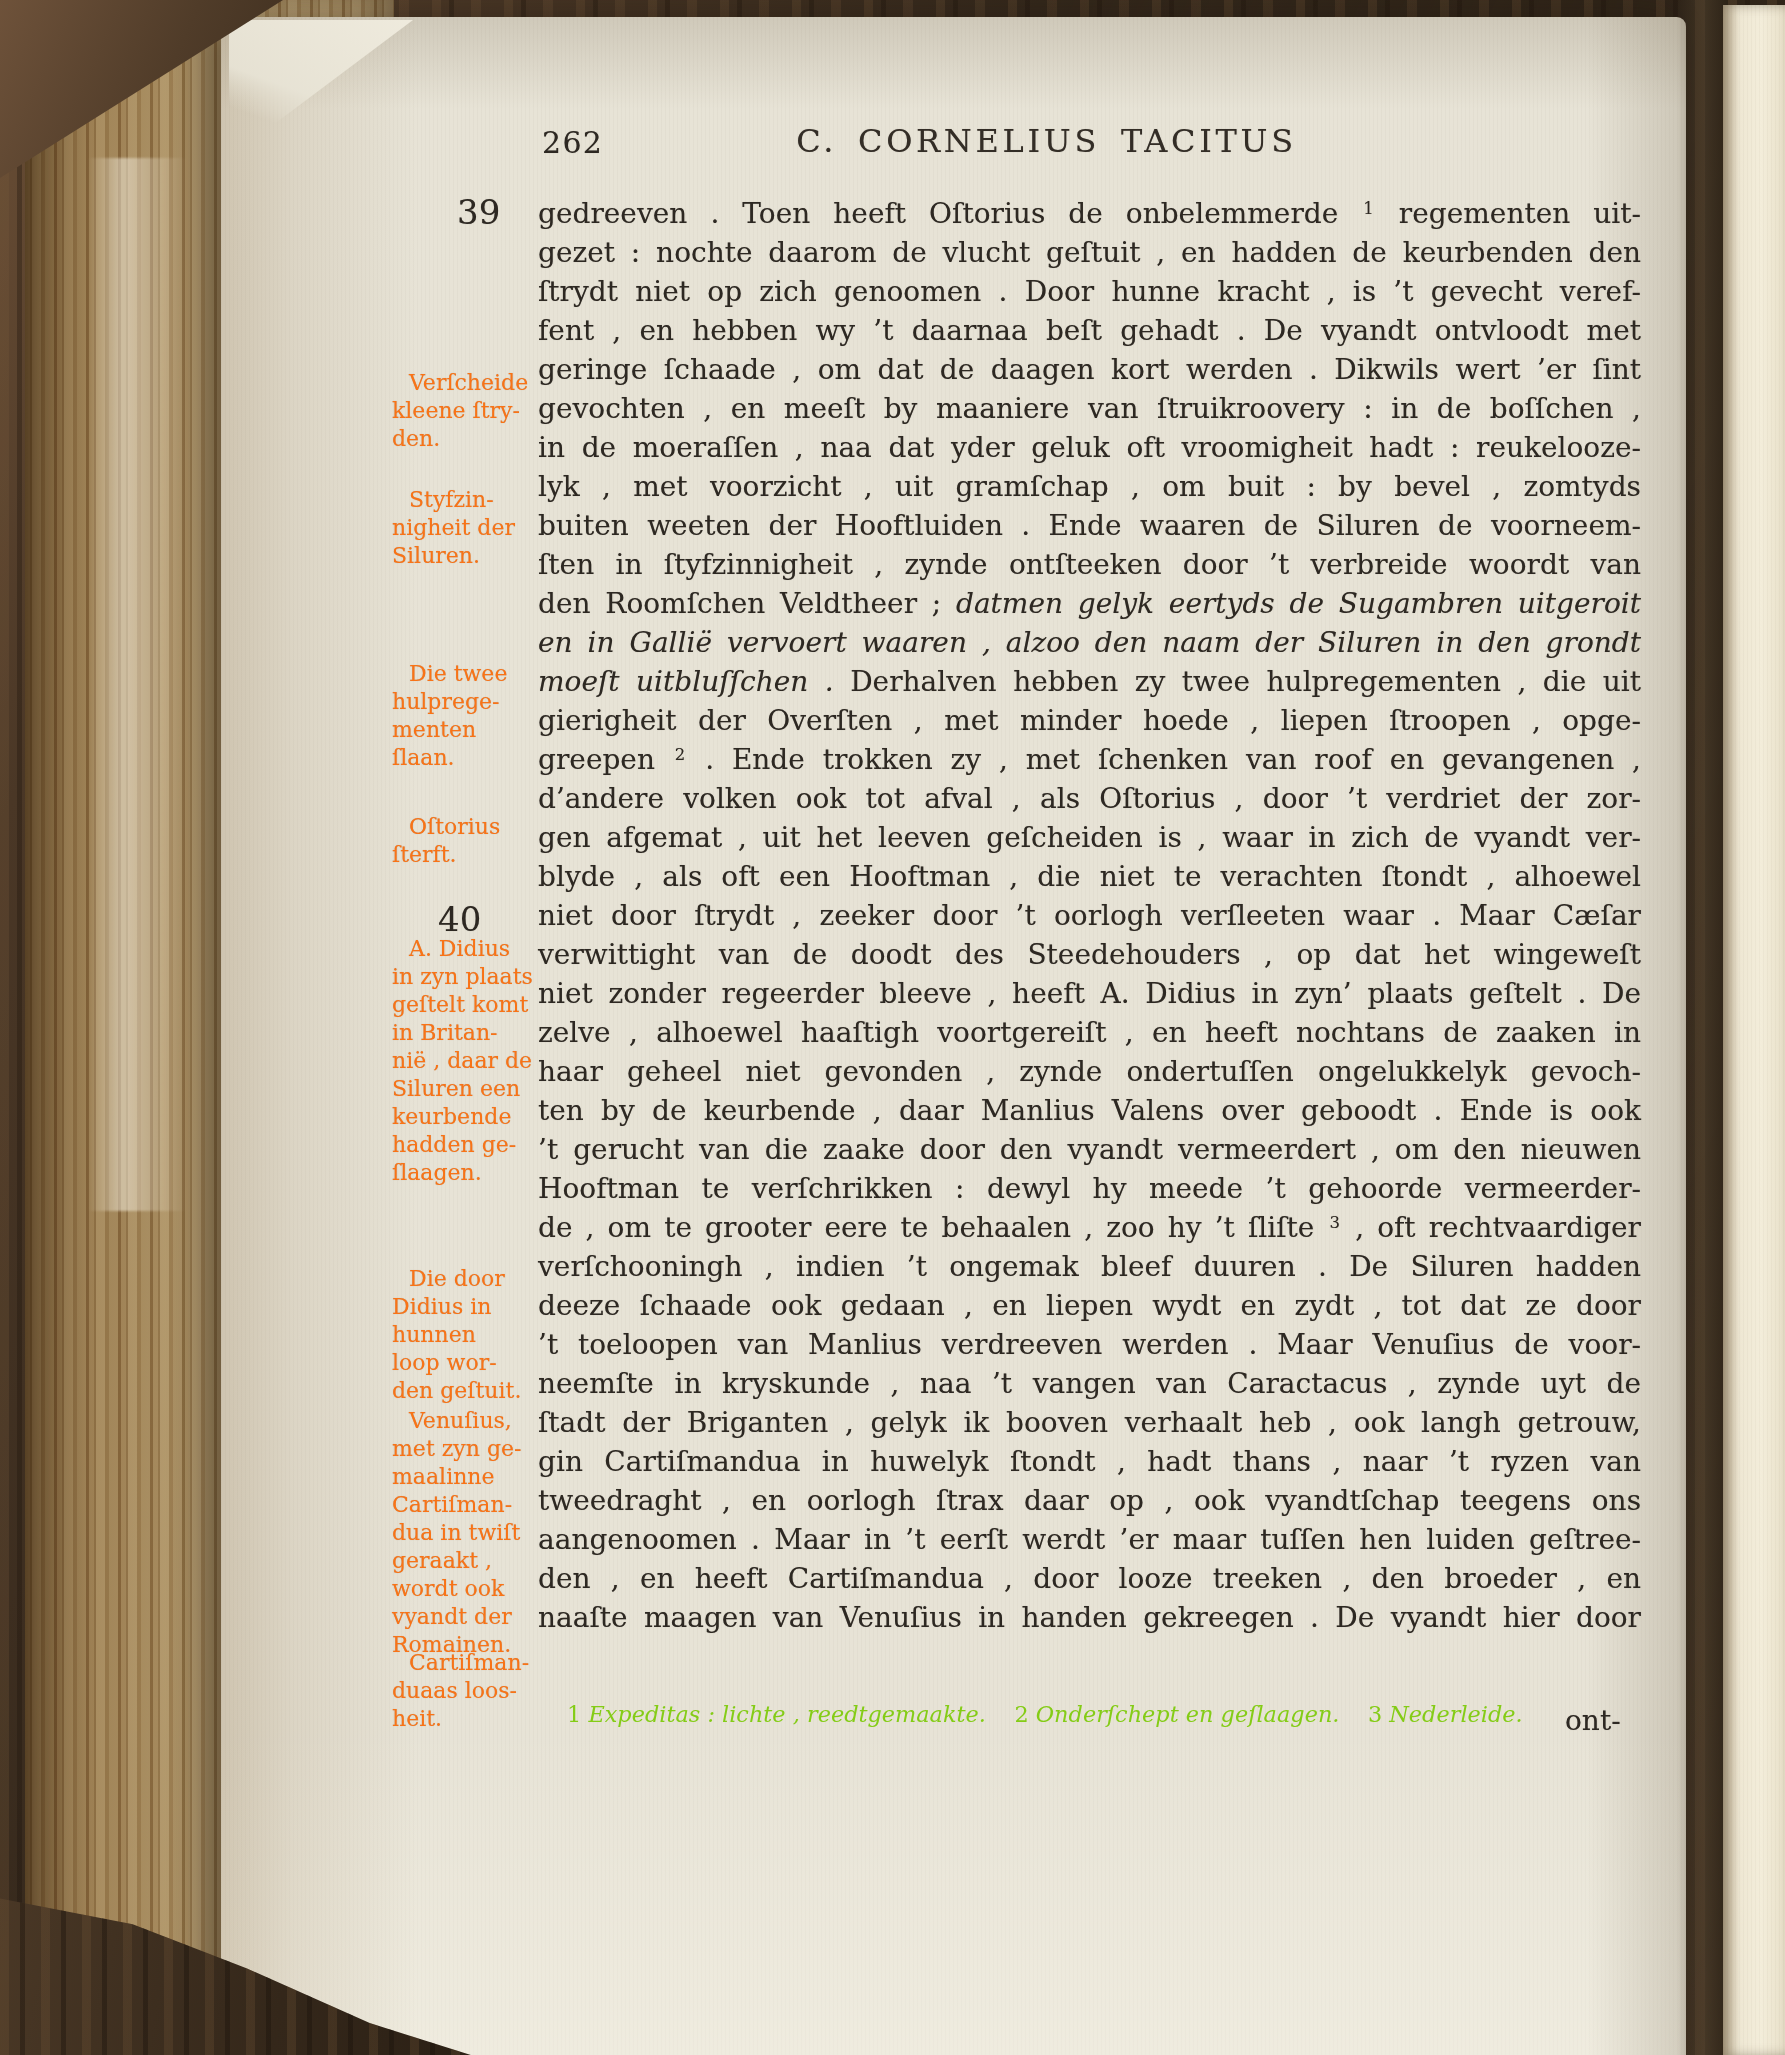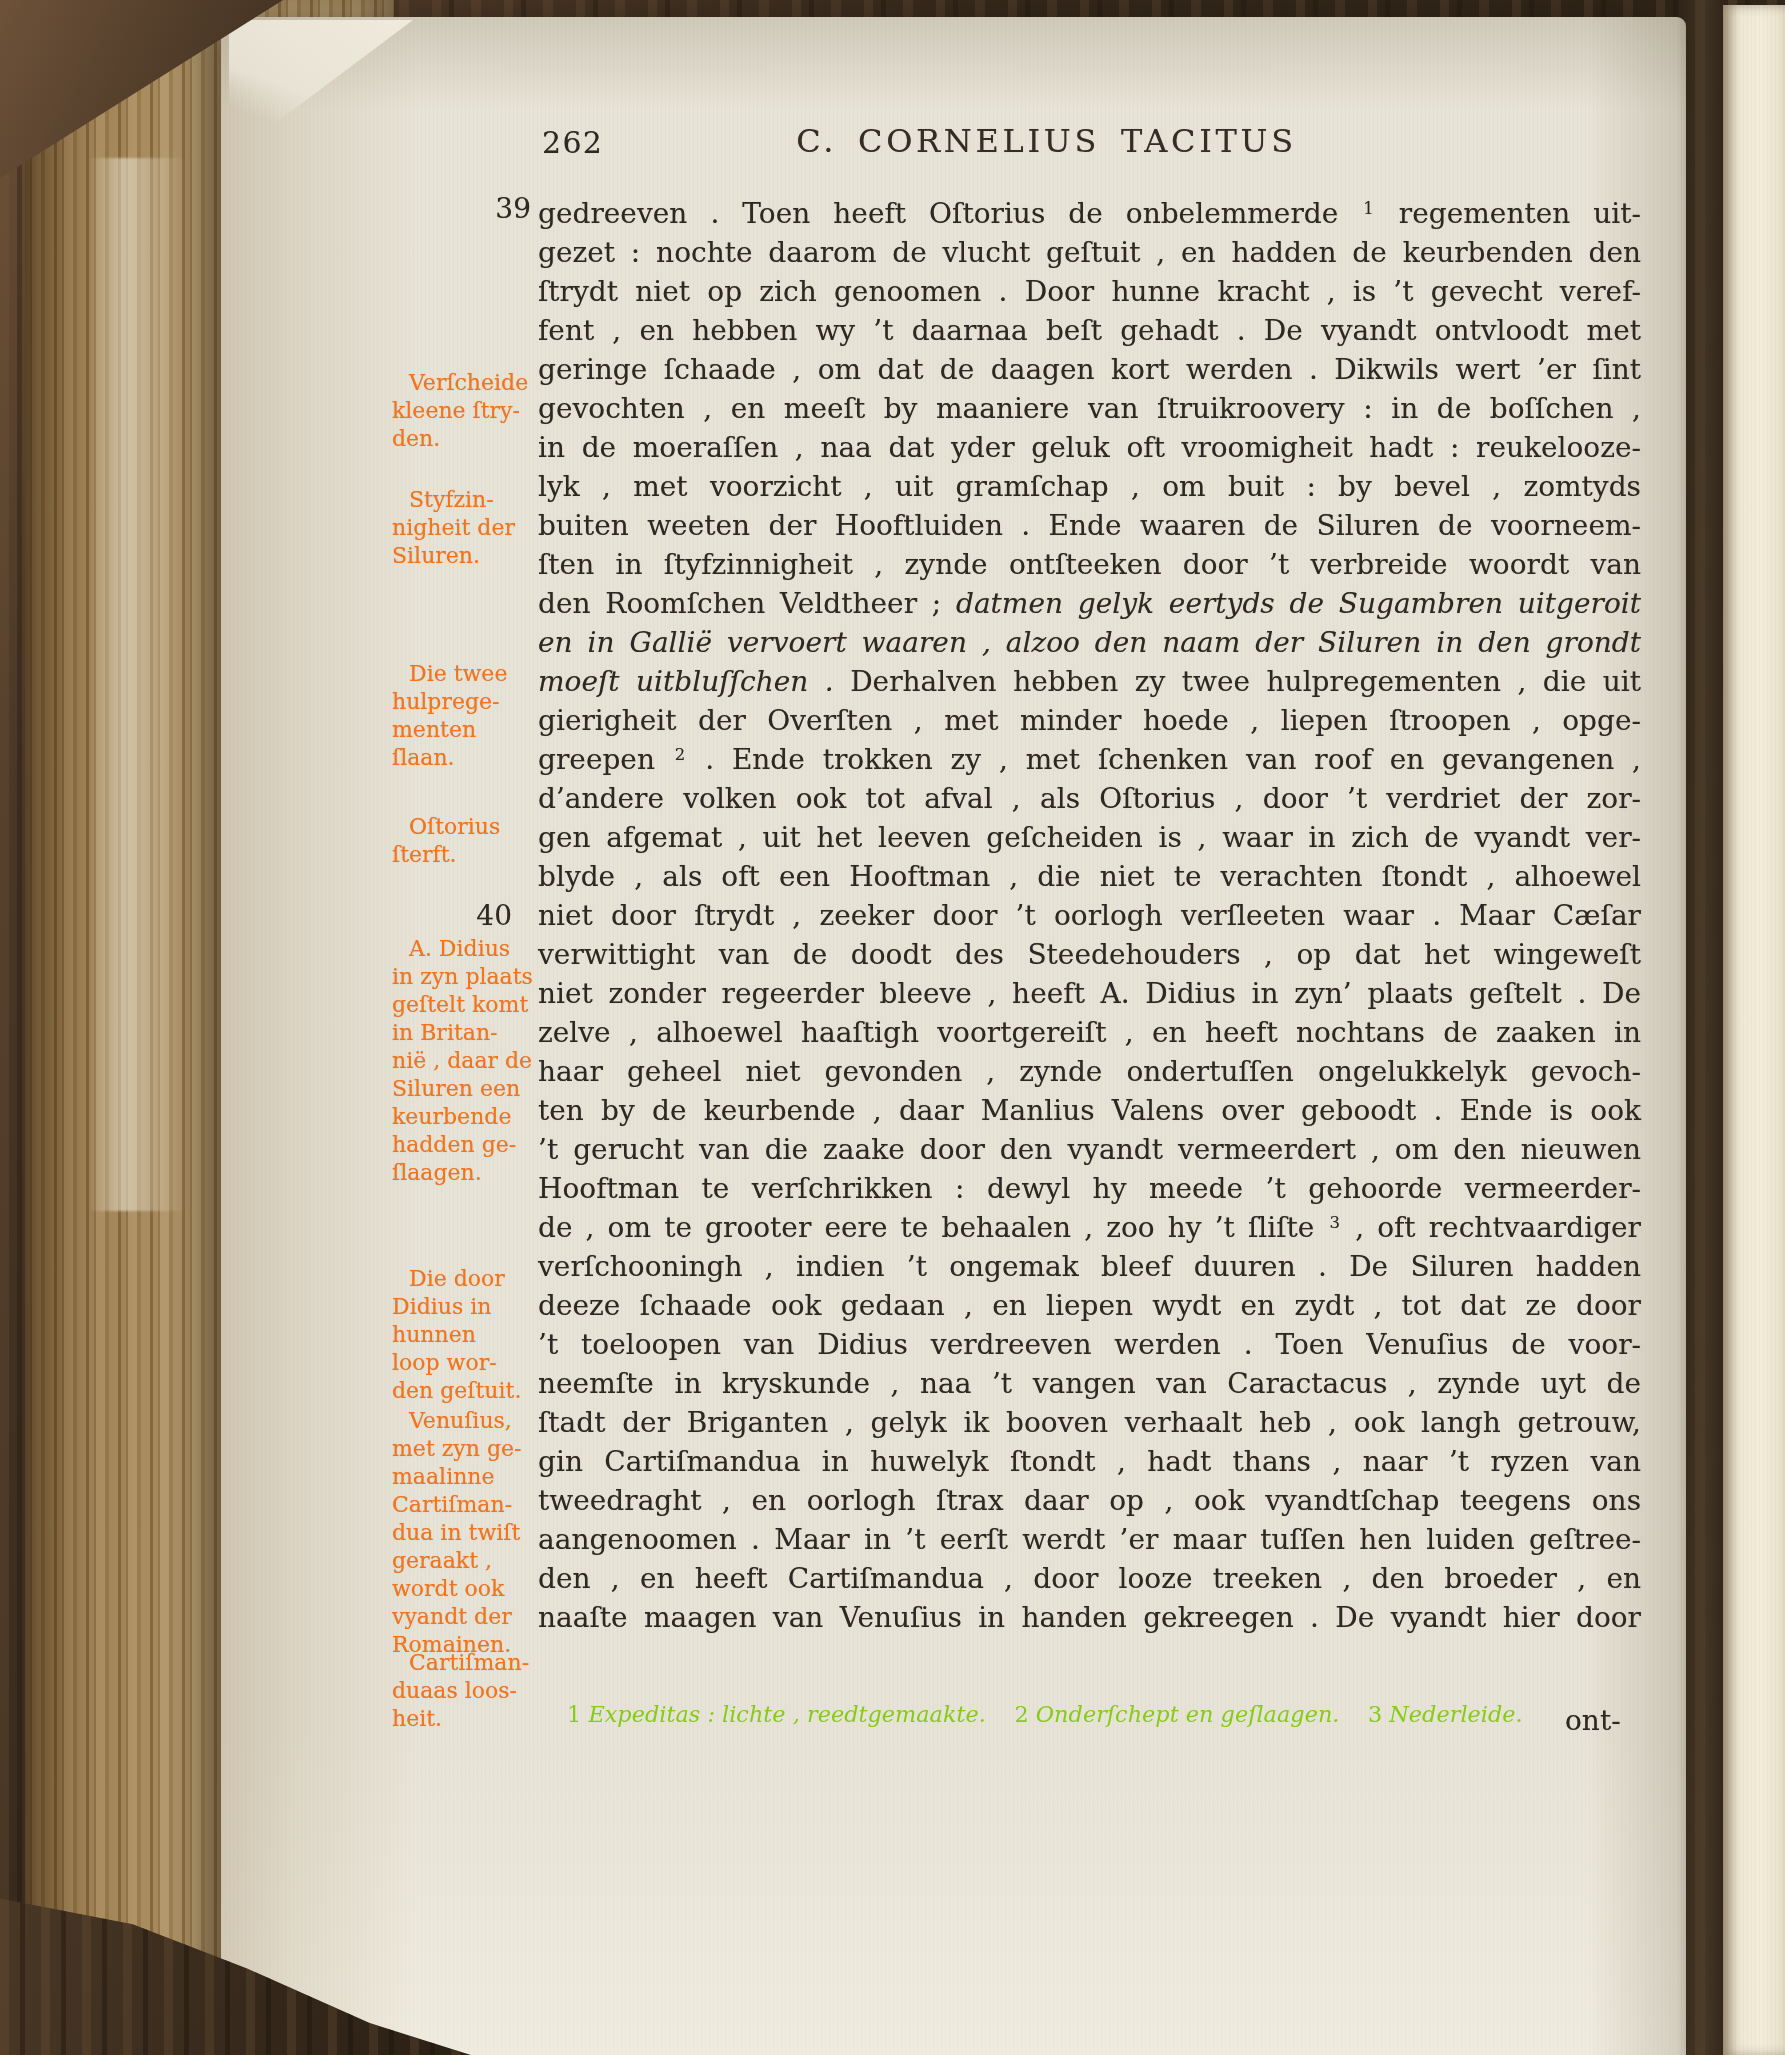--- a/index.html
+++ b/index.html
@@ -59,21 +59,21 @@
     clip-path:polygon(0 0,100% 0,0 100%);}
   #wood-bl{left:0;top:1873px;width:474px;height:183px;
     background:
       repeating-linear-gradient(90deg,rgba(120,90,58,.25) 0 9.2px,rgba(0,0,0,0) 9.2px 20px,rgba(25,17,10,.4) 20px 25px,rgba(0,0,0,0) 25px 41px),
       linear-gradient(100deg,#4a3826 0%,#34271a 60%,#2b2015 100%);
     clip-path:polygon(0 14%,28% 28%,52% 52%,78% 82%,100% 100%,0 100%);}
   
   .ink{color:#2d2822;text-shadow:0 0 0.7px rgba(45,40,34,.35);}
   #pagenum{left:542px;top:125px;font-size:30px;letter-spacing:1.3px;}
   #runtitle{left:704px;top:122px;width:685px;text-align:center;font-size:32px;letter-spacing:.115em;word-spacing:.22em;color:#332d26;}
-  .secnum{width:74px;text-align:right;font-size:28px;}
+  .secnum{width:74px;text-align:left;font-size:34px;}
   #body-text{left:538px;top:194px;width:1103px;}
   .line{height:39px;line-height:39px;font-size:28px;text-align:justify;text-align-last:justify;word-spacing:.05em;white-space:nowrap;}
   .line .i{font-style:italic;margin-top:17px;}
   .line .s{font-size:16.5px;position:relative;top:-9.2px;padding:0 2px;}
   #margin-notes .mnote{position:absolute;left:392px;width:147px;font-size:22px;line-height:28px;color:#f97316;text-shadow:0 0 0.7px rgba(62,56,45,.3);}
   .mnote div:first-child{text-indent:17px;}
   #footnote{left:567px;top:1700px;width:987px;font-size:22.4px;line-height:29px;white-space:pre;color:#84cc16;}
   #footnote .i{font-style:italic;}
   #catchword{left:1565px;top:1704px;font-size:28px;}
 </style>
@@ -174,21 +174,21 @@
     <div class="line"><span class="r">verwittight van de doodt des Steedehouders ,  op dat het wingeweſt</span></div>
     <div class="line"><span class="r">niet zonder regeerder bleeve ,  heeft A. Didius in zyn’ plaats geſtelt .  De</span></div>
     <div class="line"><span class="r">zelve ,  alhoewel haaſtigh voortgereiſt ,  en heeft nochtans de zaaken in</span></div>
     <div class="line"><span class="r">haar geheel niet gevonden ,  zynde ondertuſſen ongelukkelyk gevoch-</span></div>
     <div class="line"><span class="r">ten by de keurbende ,  daar Manlius Valens over geboodt .  Ende is ook</span></div>
     <div class="line"><span class="r">’t gerucht van die zaake door den vyandt vermeerdert ,  om den nieuwen</span></div>
     <div class="line"><span class="r">Hooftman te verſchrikken :  dewyl hy meede ’t gehoorde vermeerder-</span></div>
     <div class="line"><span class="r">de ,  om te grooter eere te behaalen ,  zoo hy ’t ſliſte </span><span class="s">3</span><span class="r"> ,  oft rechtvaardiger</span></div>
     <div class="line"><span class="r">verſchooningh ,  indien ’t ongemak bleef duuren .  De Siluren hadden</span></div>
     <div class="line"><span class="r">deeze ſchaade ook gedaan ,  en liepen wydt en zydt ,  tot dat ze door</span></div>
-    <div class="line"><span class="r">’t toeloopen van Didius verdreeven werden .  Toen Venuſius de voor-</span></div>
+    <div class="line"><span class="r">’t toeloopen van Manlius verdreeven werden .  Maar Venuſius de voor-</span></div>
     <div class="line"><span class="r">neemſte in kryskunde ,  naa ’t vangen van Caractacus ,  zynde uyt de</span></div>
     <div class="line"><span class="r">ſtadt der Briganten ,  gelyk ik booven verhaalt heb ,  ook langh getrouw,</span></div>
     <div class="line"><span class="r">gin Cartiſmandua in huwelyk ſtondt ,  hadt thans ,  naar ’t ryzen van</span></div>
     <div class="line"><span class="r">tweedraght ,  en oorlogh ſtrax daar op ,  ook vyandtſchap teegens ons</span></div>
     <div class="line"><span class="r">aangenoomen .  Maar in ’t eerſt werdt ’er maar tuſſen hen luiden geſtree-</span></div>
     <div class="line"><span class="r">den ,  en heeft Cartiſmandua ,  door looze treeken ,  den broeder ,  en</span></div>
     <div class="line"><span class="r">naaſte maagen van Venuſius in handen gekreegen .  De vyandt hier door</span></div>
   </div>
 <div id="footnote" class="abs"><span class="r">1 </span><span class="i">Expeditas : lichte , reedtgemaakte.</span><span class="r">    2 </span><span class="i">Onderſchept en geſlaagen.</span><span class="r">    3 </span><span class="i">Nederleide.</span></div>
 <div id="catchword" class="abs ink">ont-</div>

